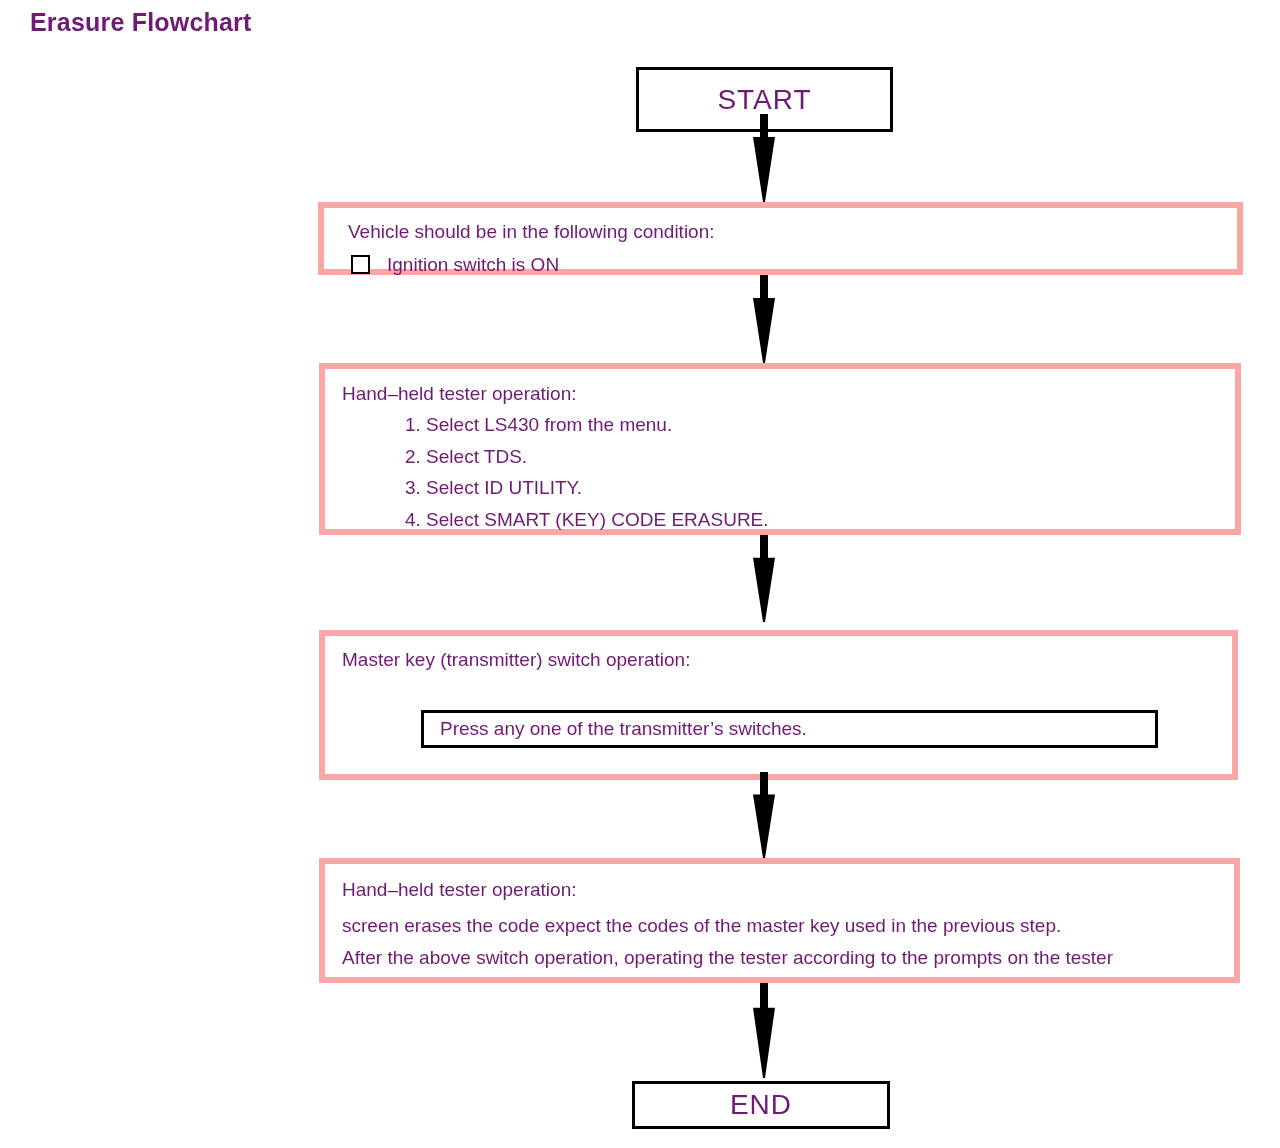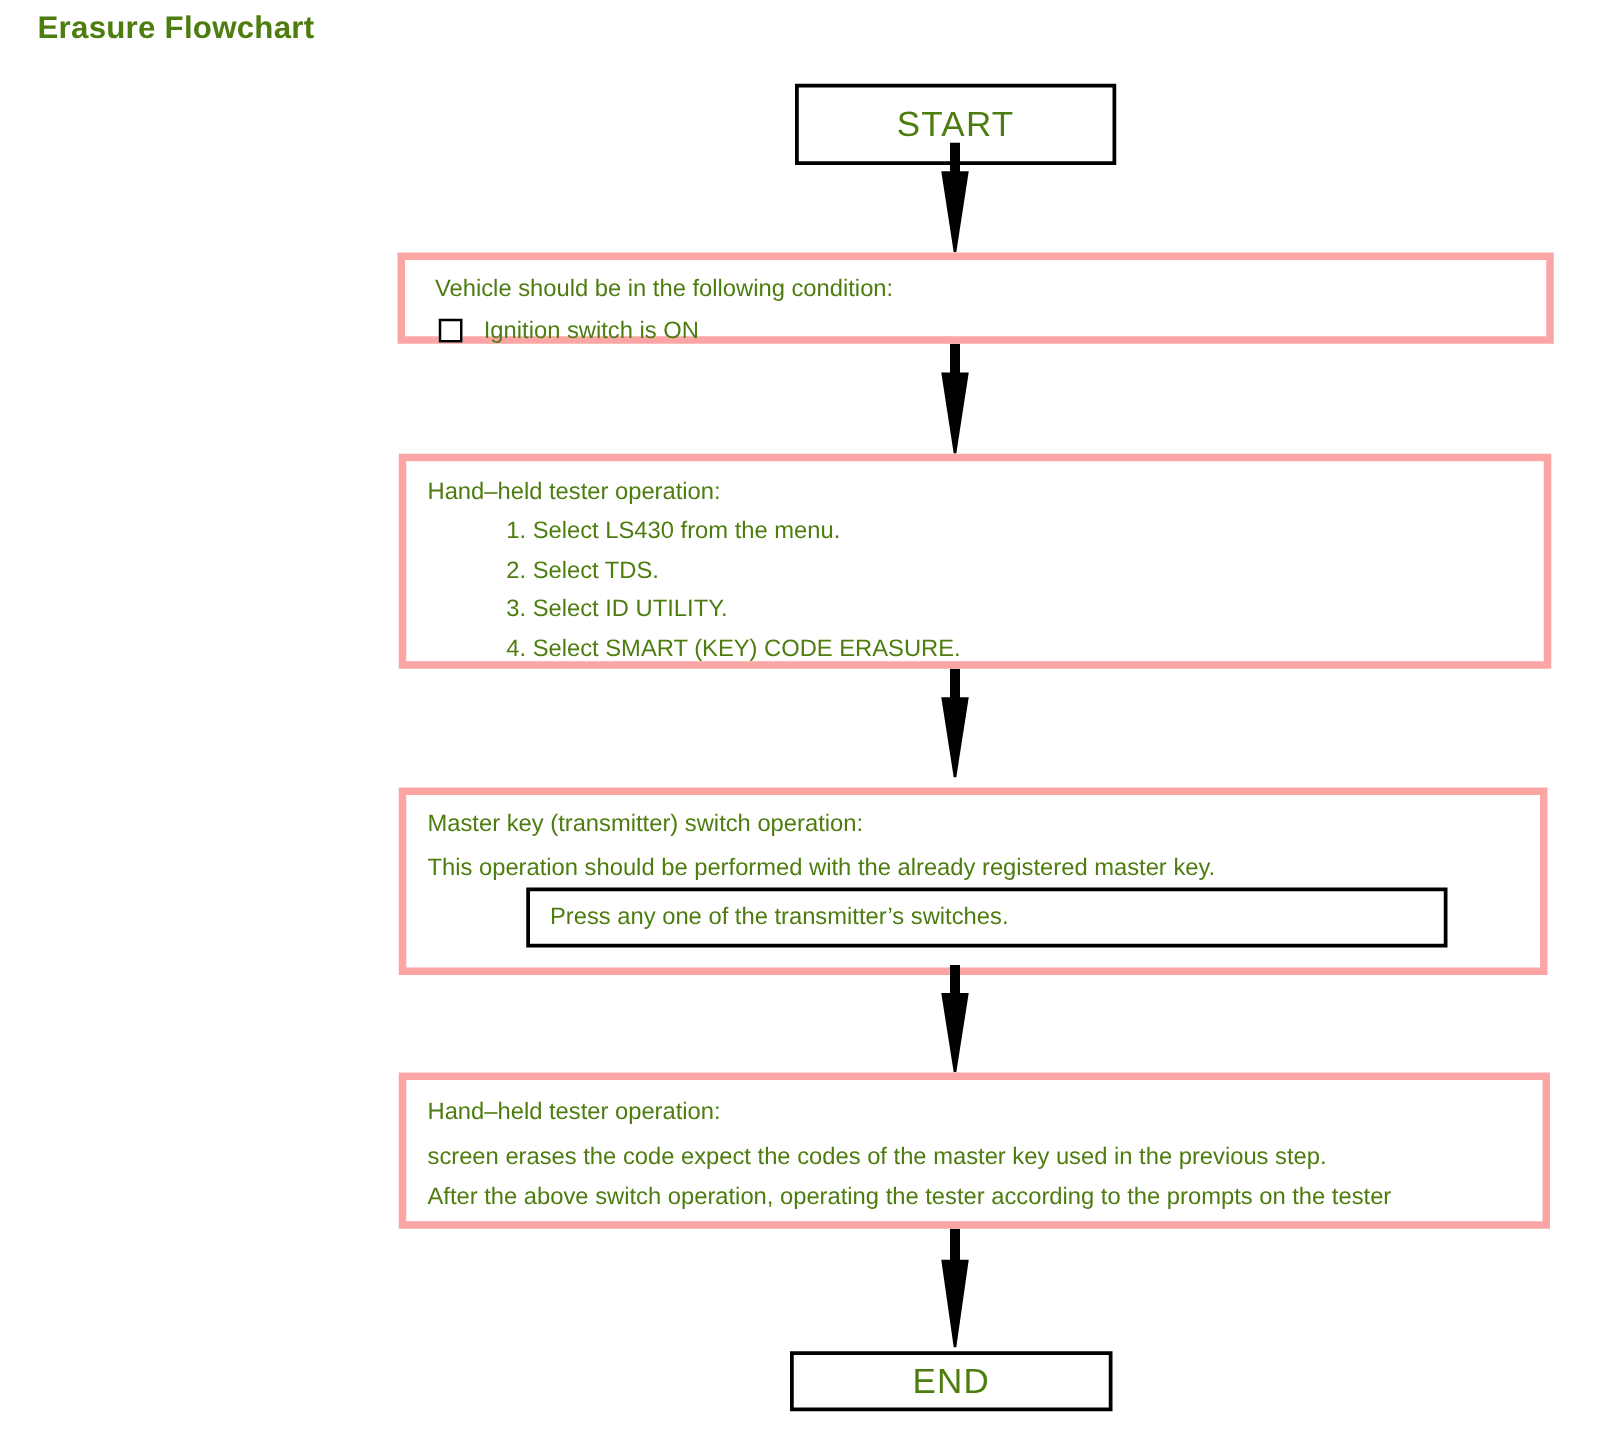--- a/index.html
+++ b/index.html
@@ -5,21 +5,21 @@
   html, body {
     margin: 0;
     padding: 0;
     background: #ffffff;
   }
   #stage {
     position: relative;
     width: 1280px;
     height: 1148px;
     background: #ffffff;
-    color: #4d7c0f;
+    color: #701a75;
     font-family: "Liberation Sans", sans-serif;
     overflow: hidden;
   }
   .page-title {
     position: absolute;
     left: 30px;
     top: 8px;
     font-size: 25px;
     font-weight: bold;
     letter-spacing: 0.2px;
@@ -67,21 +67,21 @@
 
   #box-tester1 { left: 319px; top: 363px; width: 922px; height: 172px; padding: 9px 20px 0 17px; }
   #box-tester1 .menu-list { margin-left: 63px; }
   #box-tester1 .menu-item { line-height: 31.5px; }
 
   #box-masterkey { left: 319px; top: 630px; width: 919px; height: 150px; padding: 8px 20px 0 17px; }
   #box-masterkey .body-line { margin-top: 4px; }
 
   .action-box {
     position: absolute;
-    left: 421px; top: 710px; width: 737px; height: 48px;
+    left: 421px; top: 710px; width: 737px; height: 38px;
     box-sizing: border-box;
     border: 3px solid #000000;
     background: #ffffff;
     display: flex;
     align-items: center;
     padding-left: 16px;
     font-size: 19px;
   }
 
   #box-tester2 { left: 319px; top: 858px; width: 921px; height: 125px; padding: 10px 20px 0 17px; }
@@ -146,21 +146,20 @@
 
   <div class="flow-arrow" id="arrow-3">
     <svg viewBox="0 0 24 88" preserveAspectRatio="none" aria-hidden="true">
       <rect x="8" y="0" width="8" height="24" fill="#000"></rect>
       <polygon points="1,23 23,23 13,88 11,88" fill="#000"></polygon>
     </svg>
   </div>
 
   <div class="stepbox" id="box-masterkey">
     <div class="heading">Master key (transmitter) switch operation:</div>
-    <div class="body-line">This operation should be performed with the already registered master key.</div>
   </div>
 
   <div class="action-box">
     <span>Press any one of the transmitter’s switches.</span>
   </div>
 
   <div class="flow-arrow" id="arrow-4">
     <svg viewBox="0 0 24 88" preserveAspectRatio="none" aria-hidden="true">
       <rect x="8" y="0" width="8" height="24" fill="#000"></rect>
       <polygon points="1,23 23,23 13,88 11,88" fill="#000"></polygon>

